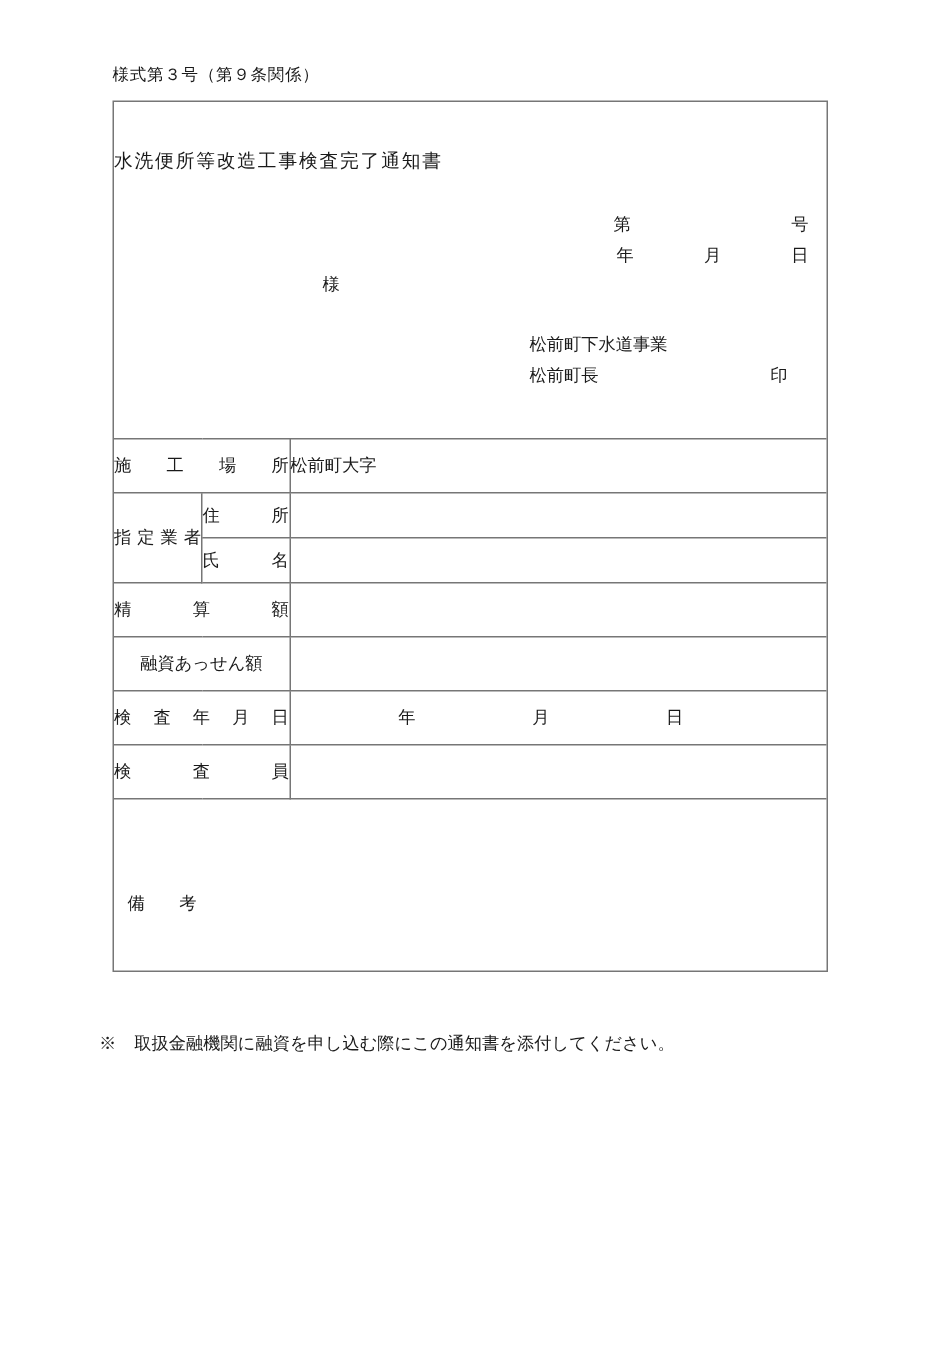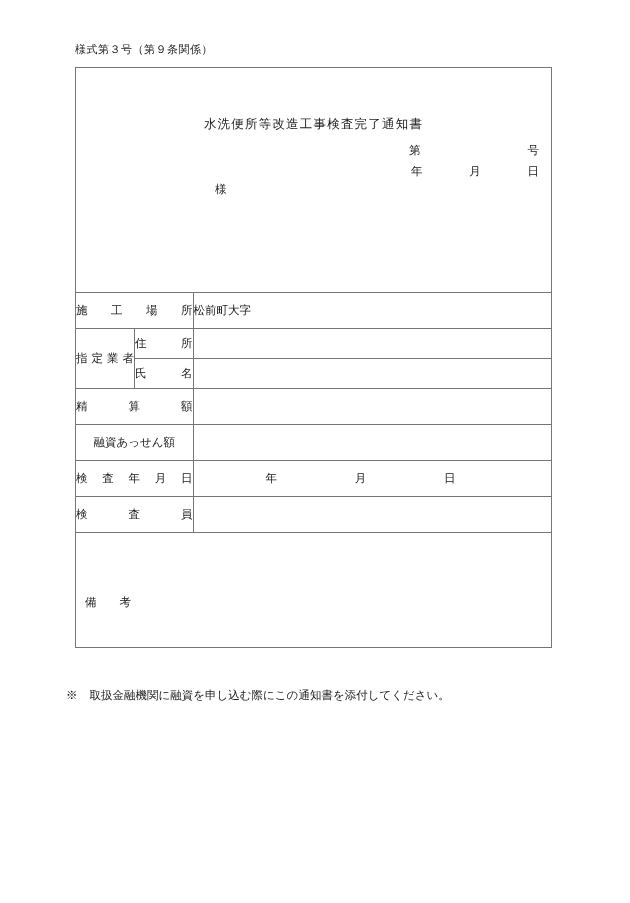--- a/index.html
+++ b/index.html
@@ -39,22 +39,22 @@
 
   
   .heading-region {
     position: relative;
     height: 224px;
   }
   .doc-title {
     position: absolute;
     left: 0;
     right: 0;
-    top: 48px;
-    text-align: center;
+    top: 31px;
+    text-align: left;
     font-size: 12.5px;
     letter-spacing: 1.2px;
   }
 
   .ref-block {
     position: absolute;
     right: 12px;
     top: 72px;
     width: 130px;
     font-size: 11.5px;
@@ -189,20 +189,27 @@
       </div>
       <div class="ref-line date-line">
         <span>年</span>
         <span>月</span>
         <span>日</span>
       </div>
     </div>
 
     <div class="addressee">様</div>
 
+    <div class="issuer-block">
+      <div class="issuer-org">松前町下水道事業</div>
+      <div class="issuer-name">
+        <span class="name-text">松前町長</span>
+        <span class="seal">印</span>
+      </div>
+    </div>
 
   </div>
 
   <table class="form-table">
     <tbody>
 
       <tr>
         <td class="lbl" colspan="2">
           <div class="lbl-spread">
             <span>施</span>

